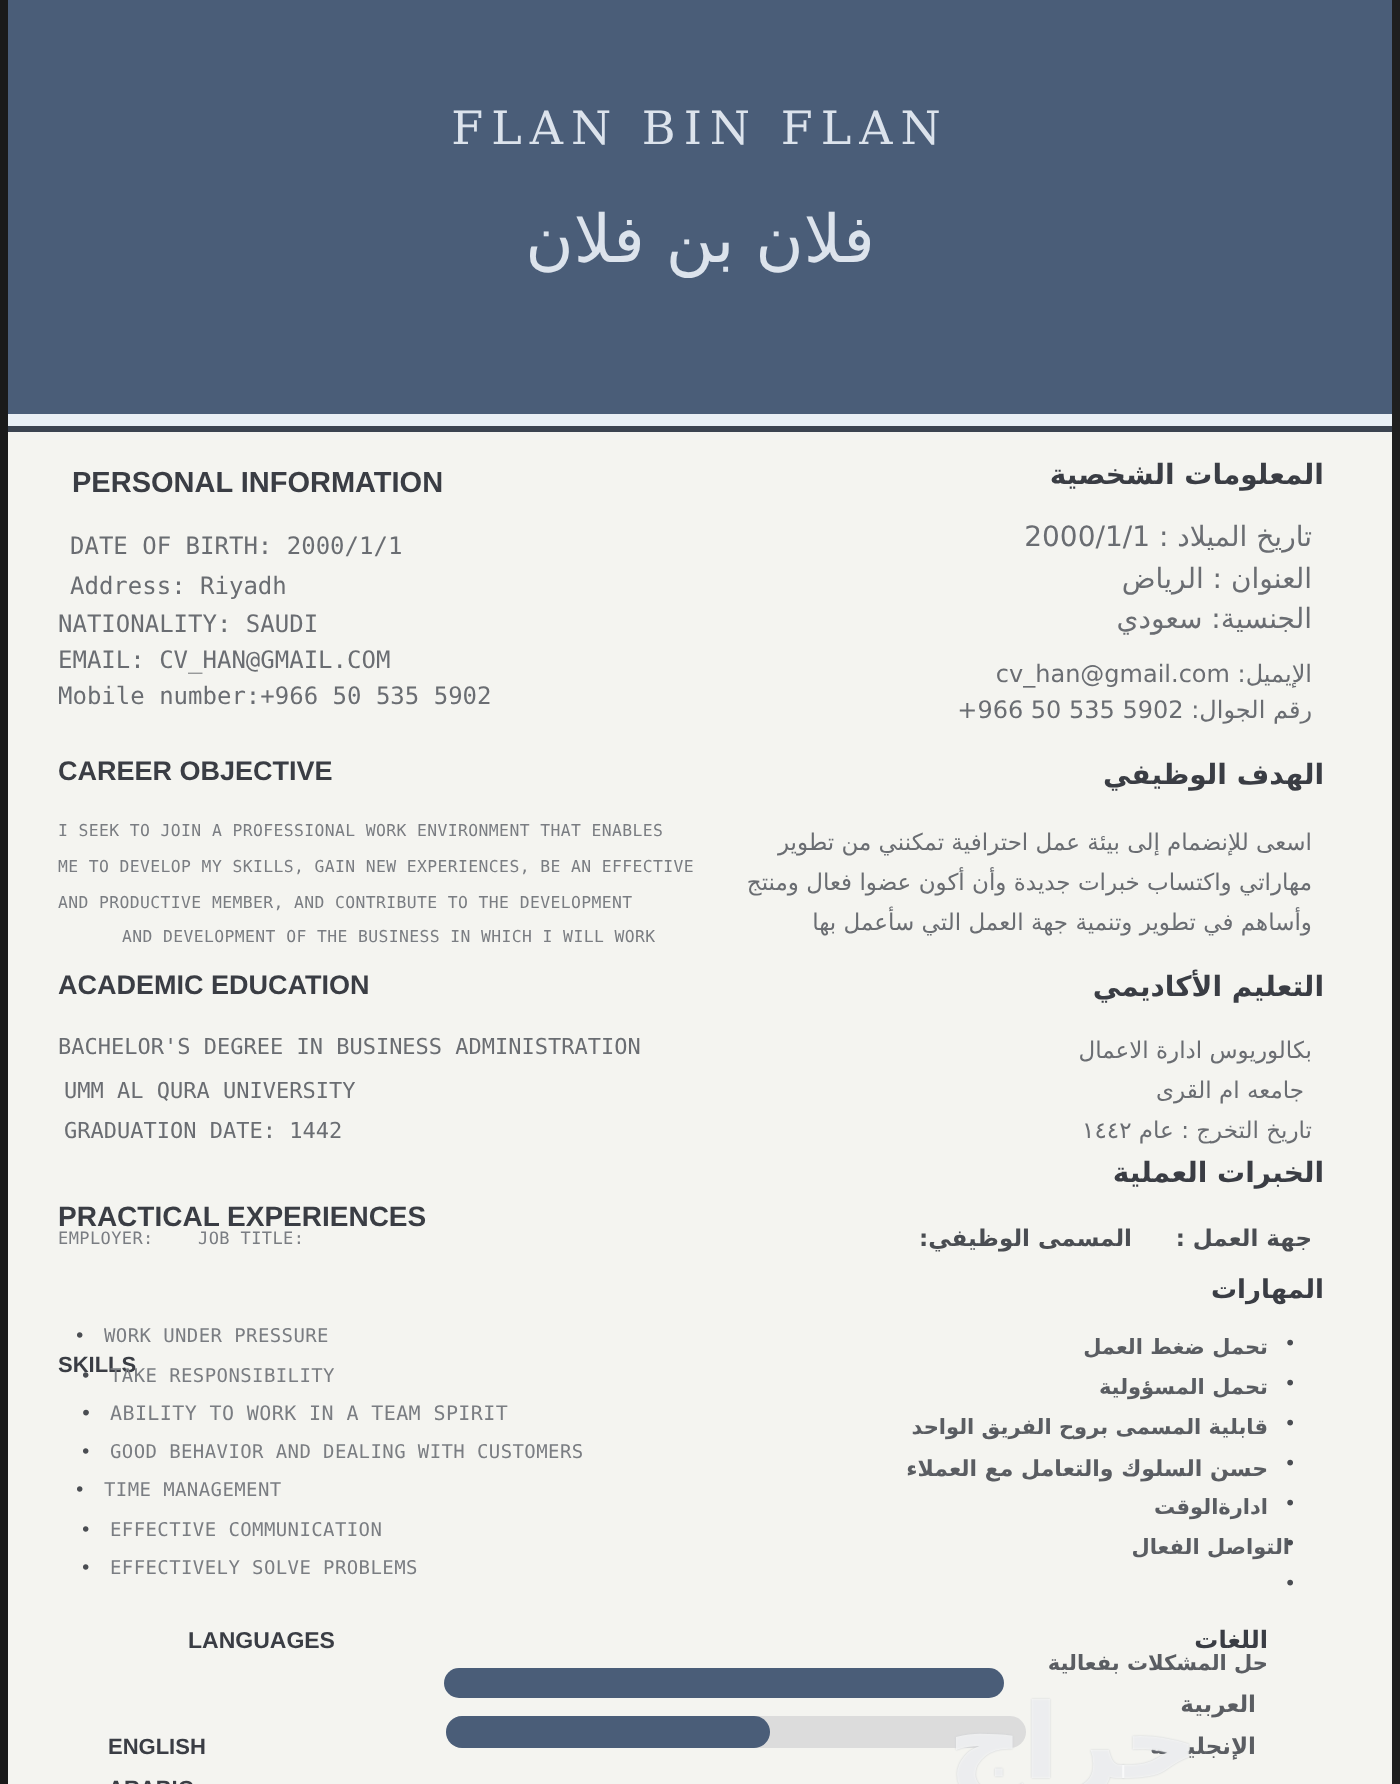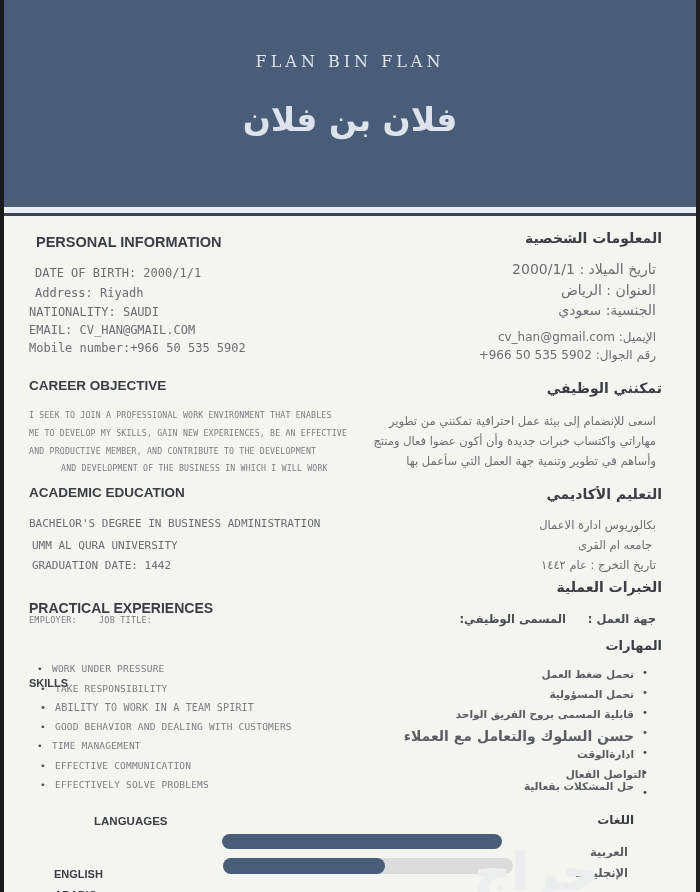--- a/index.html
+++ b/index.html
@@ -11,26 +11,26 @@
       background: #f4f4f0;
     }
     .right-edge { position: absolute; left: 696px; top: 0; width: 4px; height: 892px; background: #1f1f1f; }
 
     .header {
       position: absolute; left: 0; top: 0; width: 692px; height: 207px;
       background: #4a5d78;
     }
     .header .en-name {
       position: absolute; top: 52px; left: 0; width: 100%; text-align: center;
-      font-family: "DejaVu Serif", serif; font-size: 16px; letter-spacing: 4px;
+      font-family: "DejaVu Serif", serif; font-size: 23px; letter-spacing: 4px;
       color: #dce3ec; font-weight: normal;
     }
     .header .ar-name {
       position: absolute; top: 100px; left: 0; width: 100%; text-align: center;
-      font-family: "DejaVu Sans", sans-serif; font-size: 33px; font-weight: 700;
+      font-family: "DejaVu Sans", sans-serif; font-size: 33px; font-weight: 400;
       color: #dce3ec; direction: rtl;
     }
     .stripe-light { position: absolute; left: 0; top: 207px; width: 692px; height: 6px; background: #e9eff5; }
     .stripe-dark { position: absolute; left: 0; top: 213px; width: 692px; height: 3px; background: #3b4350; }
 
     .col-en { position: absolute; left: 0; top: 0; width: 346px; }
     .col-ar { position: absolute; right: 0; top: 0; width: 346px; direction: rtl; text-align: right; }
 
     .abs { position: absolute; white-space: nowrap; }
 
@@ -118,42 +118,42 @@
 
   <div class="col-ar">
 
     <div class="abs h-ar" style="right:34px;top:230px;font-size:14px;">المعلومات الشخصية</div>
     <div class="abs t-ar" style="right:40px;top:261px;font-size:14px;">تاريخ الميلاد : 2000/1/1</div>
     <div class="abs t-ar" style="right:40px;top:282px;font-size:14px;">العنوان : الرياض</div>
     <div class="abs t-ar" style="right:40px;top:302px;font-size:14px;">الجنسية: سعودي</div>
     <div class="abs t-ar" style="right:40px;top:330px;font-size:12px;">الإيميل: cv_han@gmail.com</div>
     <div class="abs t-ar" style="right:40px;top:348px;font-size:12px;">رقم الجوال: 5902 535 50 966+</div>
 
-    <div class="abs h-ar" style="right:34px;top:380px;font-size:14px;">تمكنني الوظيفي</div>
+    <div class="abs h-ar" style="right:34px;top:380px;font-size:14px;">الهدف الوظيفي</div>
     <div class="abs t-arsmall" style="right:40px;top:414px;">اسعى للإنضمام إلى بيئة عمل احترافية تمكنني من تطوير</div>
     <div class="abs t-arsmall" style="right:40px;top:434px;">مهاراتي واكتساب خبرات جديدة وأن أكون عضوا فعال ومنتج</div>
     <div class="abs t-arsmall" style="right:40px;top:454px;">وأساهم في تطوير وتنمية جهة العمل التي سأعمل بها</div>
 
     <div class="abs h-ar" style="right:34px;top:486px;font-size:14px;">التعليم الأكاديمي</div>
     <div class="abs t-arsmall" style="right:40px;top:518px;">بكالوريوس ادارة الاعمال</div>
     <div class="abs t-arsmall" style="right:44px;top:538px;">جامعه ام القرى</div>
     <div class="abs t-arsmall" style="right:40px;top:558px;">تاريخ التخرج : عام ١٤٤٢</div>
 
     <div class="abs h-ar" style="right:34px;top:579px;font-size:14px;">الخبرات العملية</div>
     <div class="abs t-arsmall" style="right:40px;top:612px;font-weight:bold;color:#4a4d52;">جهة العمل :</div>
     <div class="abs t-arsmall" style="right:130px;top:612px;font-weight:bold;color:#4a4d52;">المسمى الوظيفي:</div>
 
     <div class="abs h-ar" style="right:34px;top:638px;font-size:13px;">المهارات</div>
     <div class="abs t-arsmall" style="right:62px;top:668px;font-size:10.5px;font-weight:bold;color:#5a5d62;">تحمل ضغط العمل</div>
     <div class="abs t-arsmall" style="right:62px;top:688px;font-size:10.5px;font-weight:bold;color:#5a5d62;">تحمل المسؤولية</div>
     <div class="abs t-arsmall" style="right:62px;top:708px;font-size:10.5px;font-weight:bold;color:#5a5d62;">قابلية المسمى بروح الفريق الواحد</div>
-    <div class="abs t-arsmall" style="right:62px;top:728px;font-size:14px;font-weight:bold;color:#5a5d62;">حسن السلوك والتعامل مع العملاء</div>
+    <div class="abs t-arsmall" style="right:62px;top:728px;font-size:11px;font-weight:bold;color:#5a5d62;">حسن السلوك والتعامل مع العملاء</div>
     <div class="abs t-arsmall" style="right:62px;top:748px;font-size:10.5px;font-weight:bold;color:#5a5d62;">ادارةالوقت</div>
     <div class="abs t-arsmall" style="right:51px;top:768px;font-size:10.5px;font-weight:bold;color:#5a5d62;">التواصل الفعال</div>
-    <div class="abs t-arsmall" style="right:62px;top:780px;font-size:10.5px;font-weight:bold;color:#5a5d62;">حل المشكلات بفعالية</div>
+    <div class="abs t-arsmall" style="right:62px;top:826px;font-size:10.5px;font-weight:bold;color:#5a5d62;">حل المشكلات بفعالية</div>
 
     <div class="abs" style="right:48px;top:668px;color:#4a4d52;font-size:10px;line-height:1;">•</div>
     <div class="abs" style="right:48px;top:688px;color:#4a4d52;font-size:10px;line-height:1;">•</div>
     <div class="abs" style="right:48px;top:708px;color:#4a4d52;font-size:10px;line-height:1;">•</div>
     <div class="abs" style="right:48px;top:728px;color:#4a4d52;font-size:10px;line-height:1;">•</div>
     <div class="abs" style="right:48px;top:748px;color:#4a4d52;font-size:10px;line-height:1;">•</div>
     <div class="abs" style="right:48px;top:768px;color:#4a4d52;font-size:10px;line-height:1;">•</div>
     <div class="abs" style="right:48px;top:788px;color:#4a4d52;font-size:10px;line-height:1;">•</div>
 
     <div class="abs h-ar" style="right:62px;top:813px;font-size:12px;">اللغات</div>

